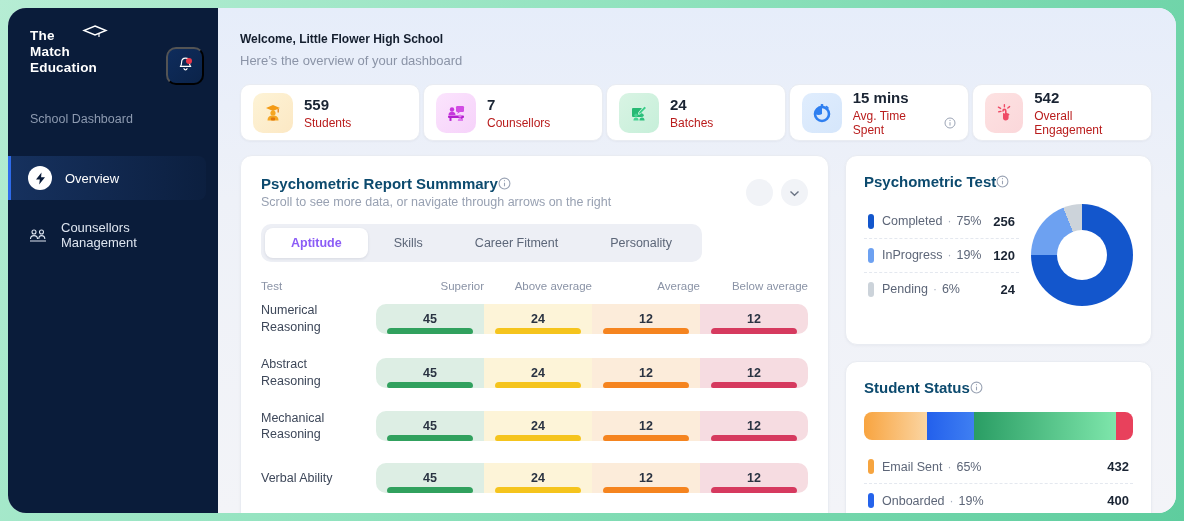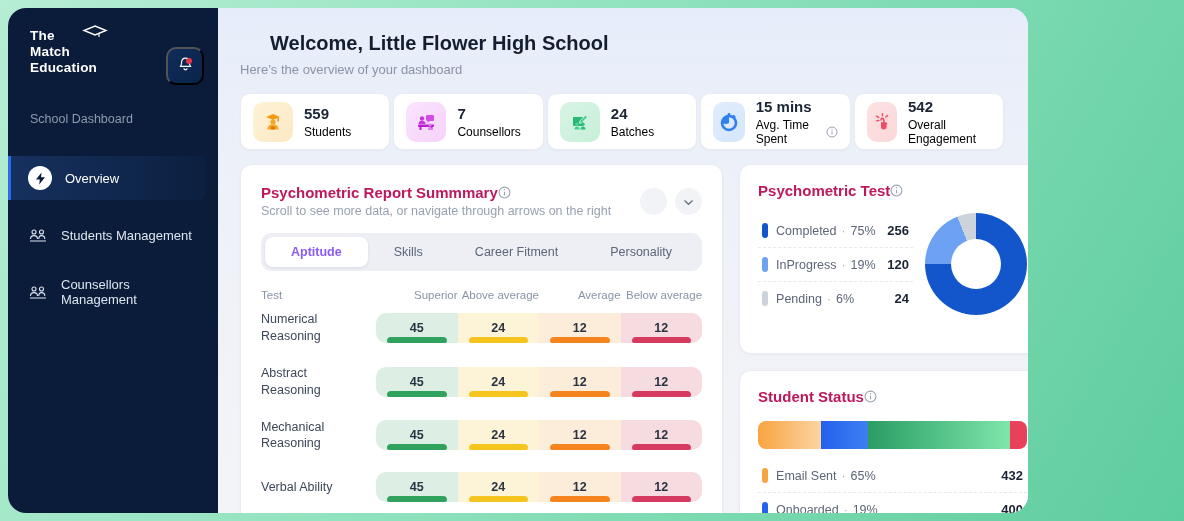--- a/index.html
+++ b/index.html
@@ -3,21 +3,21 @@
 <meta charset="utf-8">
 <style>
   * { margin:0; padding:0; box-sizing:border-box; }
   html,body { width:1184px; height:521px; }
   body {
     font-family:"Liberation Sans", sans-serif;
     background:linear-gradient(120deg,#b6edd4 0%, #8fe2bd 45%, #5ecd9e 100%);
     padding:8px;
   }
   .app {
-    width:1020px; height:505px; border-radius:18px; overflow:hidden;
+    width:1168px; height:505px; border-radius:18px; overflow:hidden;
     display:flex; background:#f2f4f9;
   }
   
   .sidebar {
     width:210px; min-width:210px; background:#0a1c3a; color:#fff;
     position:relative; padding-top:20px;
   }
   .logo-wrap { position:relative; margin-left:22px; height:56px; }
   .logo-text { font-size:13.5px; font-weight:700; line-height:1.18; letter-spacing:.2px; color:#ffffff; }
   .grad-cap { position:absolute; left:52px; top:-4px; }
@@ -41,46 +41,46 @@
   .nav-icon-circle {
     width:24px; height:24px; border-radius:50%; background:#ffffff;
     display:flex; align-items:center; justify-content:center; margin-right:13px;
   }
   .nav-users { margin-right:13px; display:flex; align-items:center; }
   
   .main {
     flex:1; background:linear-gradient(180deg,#e6edfa 0%, #eef1f8 38%, #f3f4f8 100%);
     padding:24px 24px 0 22px; overflow:hidden;
   }
-  .page-title { font-size:20px; font-weight:700; color:#141e2e;margin-left:30px; }
+  .page-title { font-size:12px; font-weight:700; color:#141e2e; }
   .page-subtitle { font-size:13px; color:#8b94a7; margin-top:7px; }
   
   .stats-row { display:flex; gap:3px; margin-top:16px; }
   .stat-card {
     flex:1; background:#fff; border:1px solid #e9ecf2; border-radius:10px;
     height:57px; display:flex; align-items:center; padding:0 12px;
     box-shadow:0 1px 2px rgba(20,30,60,.04);
   }
   .stat-tile { width:40px; height:40px; border-radius:10px; display:flex; align-items:center; justify-content:center; margin-right:11px; }
   .tile-students { background:linear-gradient(135deg,#fdf3d6,#fce8c4); }
   .tile-counsellors { background:linear-gradient(135deg,#fbe4fd,#f6d2fa); }
   .tile-batches { background:linear-gradient(135deg,#d9f4e4,#c6efd9); }
   .tile-time { background:linear-gradient(135deg,#ddeCfc,#dceafc); background:linear-gradient(135deg,#e0edfd,#d5e6fb); }
   .tile-engagement { background:linear-gradient(135deg,#fde2e2,#fbd7da); }
   .stat-value { font-size:15px; font-weight:700; color:#1a2433; }
-  .stat-label { font-size:12px; color:#000000; margin-top:3px; display:flex; align-items:center; gap:4px; }
+  .stat-label { font-size:12px; color:#b91c1c; margin-top:3px; display:flex; align-items:center; gap:4px; }
   
   .content-row { display:flex; gap:16px; margin-top:14px; align-items:flex-start; }
   .panel {
     background:#fff; border:1px solid #e9ecf2; border-radius:12px;
     box-shadow:0 1px 3px rgba(20,30,60,.04);
   }
   .report-panel { flex:1; padding:19px 20px 24px 20px; }
   .panel-title-row { display:flex; align-items:center; justify-content:space-between; }
-  .panel-title { font-size:15px; font-weight:700; color:#be185d; display:flex; align-items:center; }
+  .panel-title { font-size:15px; font-weight:700; color:#0c4a6e; display:flex; align-items:center; }
   .panel-sub { font-size:12.5px; color:#98a1b2; margin-top:3px; }
   .arrow-btns { display:flex; gap:8px; }
   .circle-btn {
     width:27px; height:27px; border-radius:50%; background:#f1f3f7; border:none;
     display:flex; align-items:center; justify-content:center; cursor:pointer;
   }
   
   .tabbar {
     display:inline-flex; background:#edeff5; border-radius:10px; padding:4px; margin-top:15px;
   }
@@ -101,21 +101,21 @@
   .seg-superior { background:#ddeee4; } .seg-superior::after { background:#31a15e; }
   .seg-above { background:#fdf4d8; } .seg-above::after { background:#f5c41d; }
   .seg-average { background:#fcecda; } .seg-average::after { background:#f5841f; }
   .seg-below { background:#f6dce1; } .seg-below::after { background:#d63a5f; }
   
   .right-col { width:307px; min-width:307px; display:flex; flex-direction:column; gap:16px; }
   .test-panel { padding:17px 18px 18px 18px; height:190px; }
   .status-panel { padding:17px 18px 18px 18px; height:220px; }
   .legend-donut-wrap { display:flex; margin-top:14px; align-items:center; }
   .legend-list { flex:1; }
-  .legend-row { display:flex; align-items:flex-end; padding:9px 4px; border-bottom:1px dashed #e4e8ef; }
+  .legend-row { display:flex; align-items:center; padding:9px 4px; border-bottom:1px dashed #e4e8ef; }
   .legend-row:last-child { border-bottom:none; }
   .legend-marker { width:6px; height:15px; border-radius:3px; margin-right:8px; }
   .legend-label { font-size:12.5px; color:#5d6678; }
   .legend-dot { color:#aab2c0; margin:0 5px; font-size:12px; }
   .legend-pct { font-size:12.5px; color:#5d6678; }
   .legend-count { margin-left:auto; font-size:13px; font-weight:700; color:#1a2433; padding-left:10px; }
   .donut { width:102px; height:102px; min-width:102px; border-radius:50%; margin-left:12px;
     background:conic-gradient(#1356cc 0 75%, #6da1f1 75% 94%, #ccd3da 94% 100%); position:relative; }
   .donut::after { content:""; position:absolute; inset:26px; background:#fff; border-radius:50%; }
   
@@ -159,32 +159,20 @@
     <div class="section-label">School Dashboard</div>
 
     <nav class="nav">
       <div class="nav-item active">
         <span class="nav-icon-circle">
           <svg width="11" height="13" viewBox="0 0 11 13">
               <path d="M6.5 0.5 L1 7.5 L4.8 7.5 L4.2 12.5 L10 5.2 L6.1 5.2 Z" fill="#0a1c3a"></path>
             </svg>
         </span>
         <span>Overview</span>
-      </div>
-      <div class="nav-item">
-        <span class="nav-users">
-          <svg width="20" height="16" viewBox="0 0 20 16" fill="none" stroke="#dde4ef" stroke-width="1.1">
-            <circle cx="6" cy="5" r="2"></circle>
-              <circle cx="13.5" cy="5" r="2"></circle>
-            <path d="M2.5 12 C2.5 9.8 4 8.6 6 8.6 C8 8.6 9.5 9.8 9.5 12"></path>
-            <path d="M10.8 12 C10.8 9.8 11.8 8.6 13.5 8.6 C15.3 8.6 16.8 9.8 16.8 12"></path>
-            <path d="M2 14 L18 14"></path>
-          </svg>
-        </span>
-        <span>Students Management</span>
       </div>
       <div class="nav-item">
         <span class="nav-users">
           <svg width="20" height="16" viewBox="0 0 20 16" fill="none" stroke="#dde4ef" stroke-width="1.1">
             <circle cx="6" cy="5" r="2"></circle>
               <circle cx="13.5" cy="5" r="2"></circle>
             <path d="M2.5 12 C2.5 9.8 4 8.6 6 8.6 C8 8.6 9.5 9.8 9.5 12"></path>
             <path d="M10.8 12 C10.8 9.8 11.8 8.6 13.5 8.6 C15.3 8.6 16.8 9.8 16.8 12"></path>
             <path d="M2 14 L18 14"></path>
           </svg>

